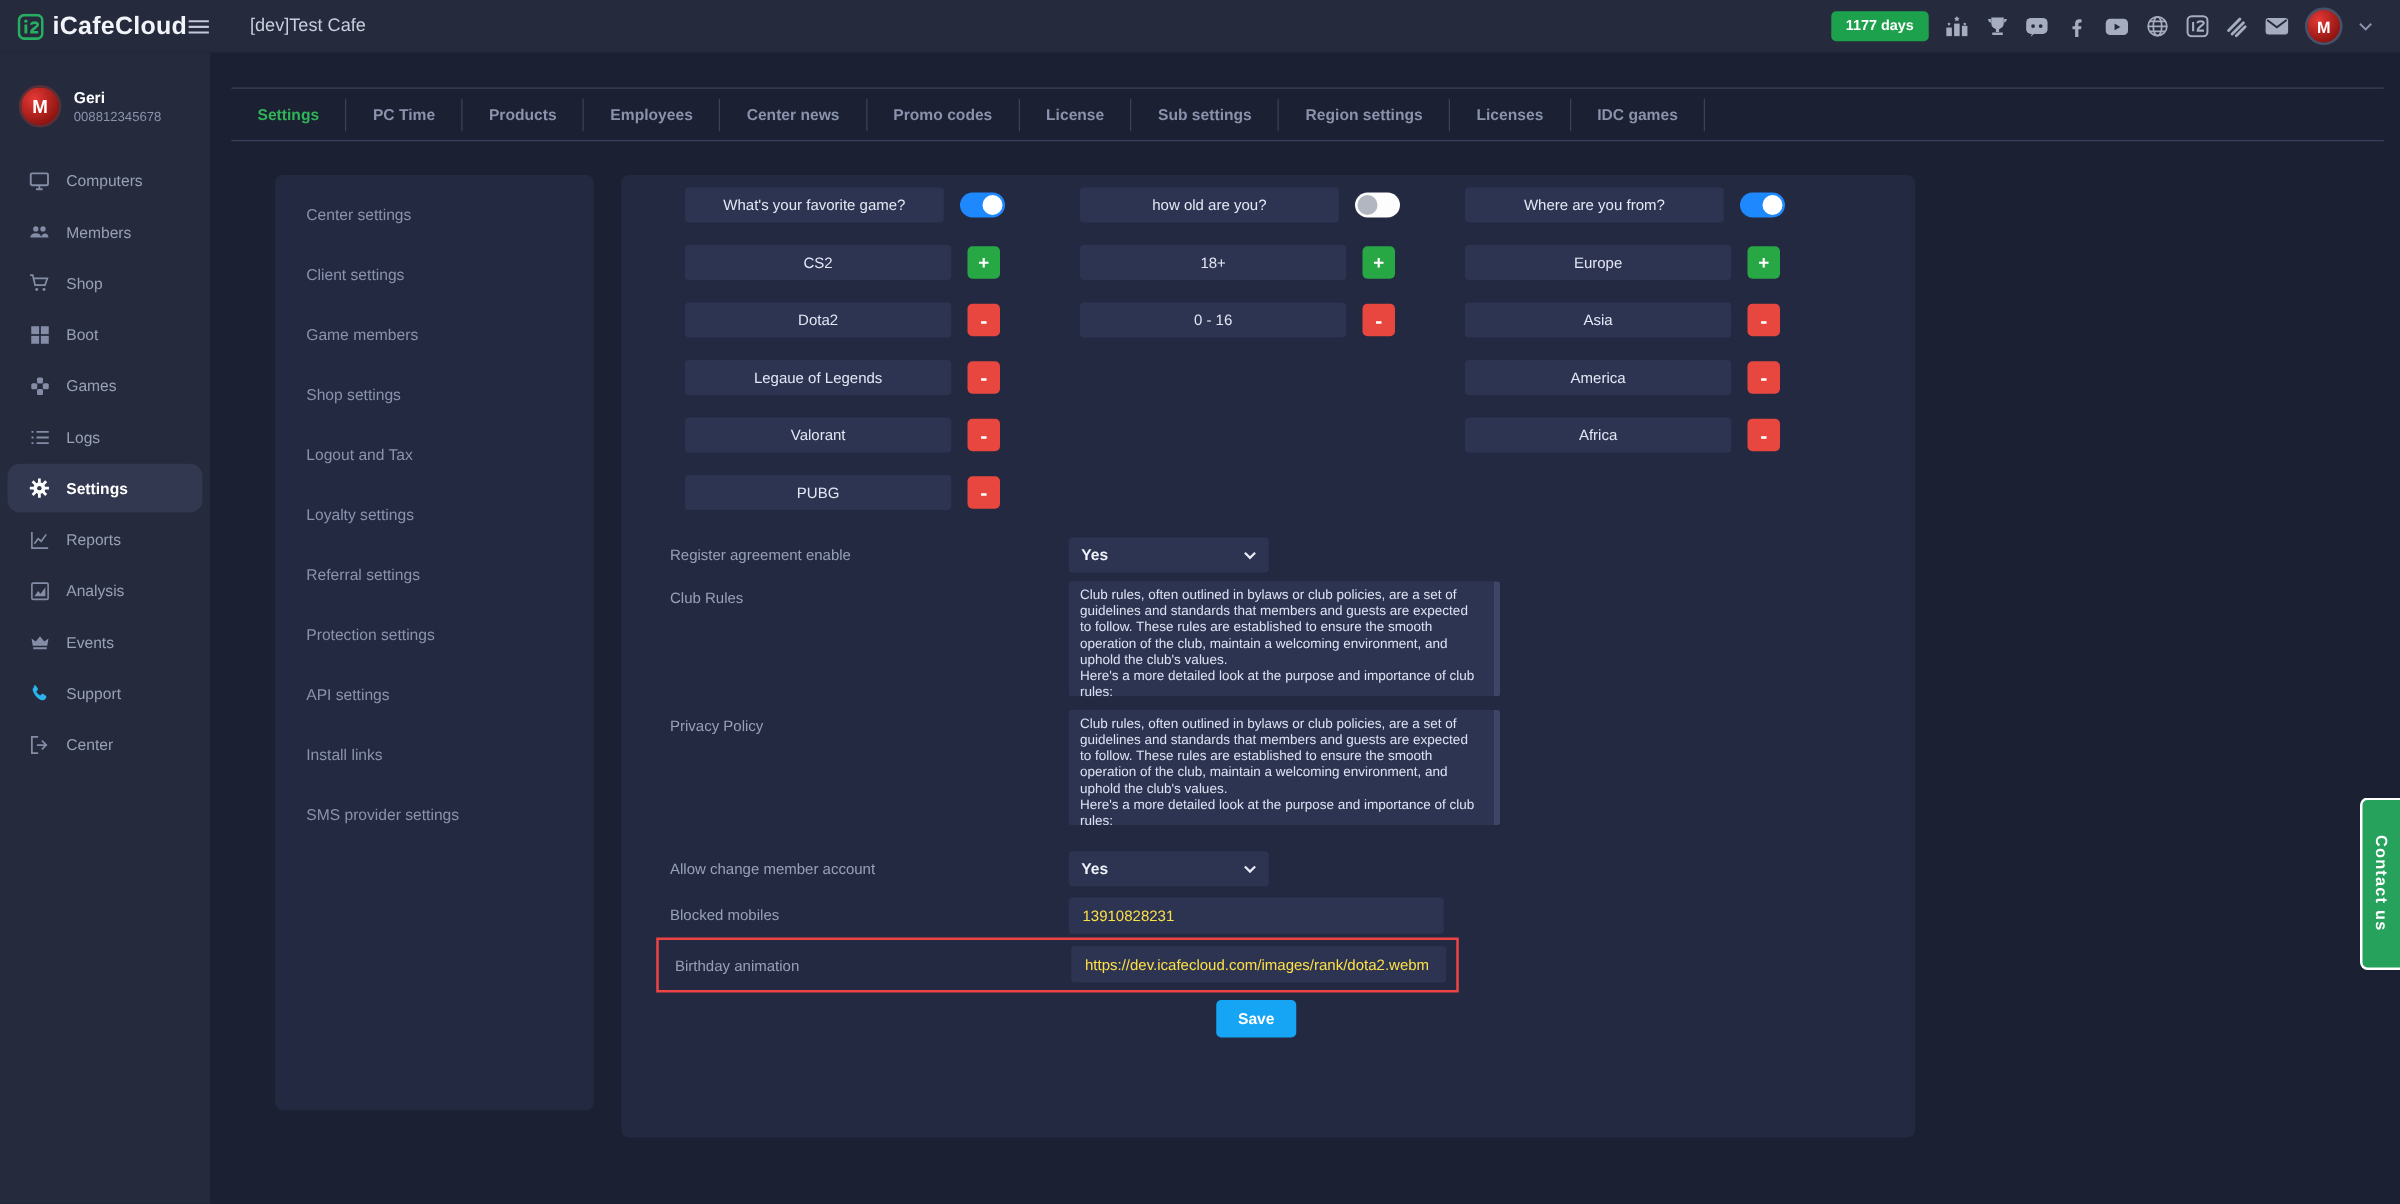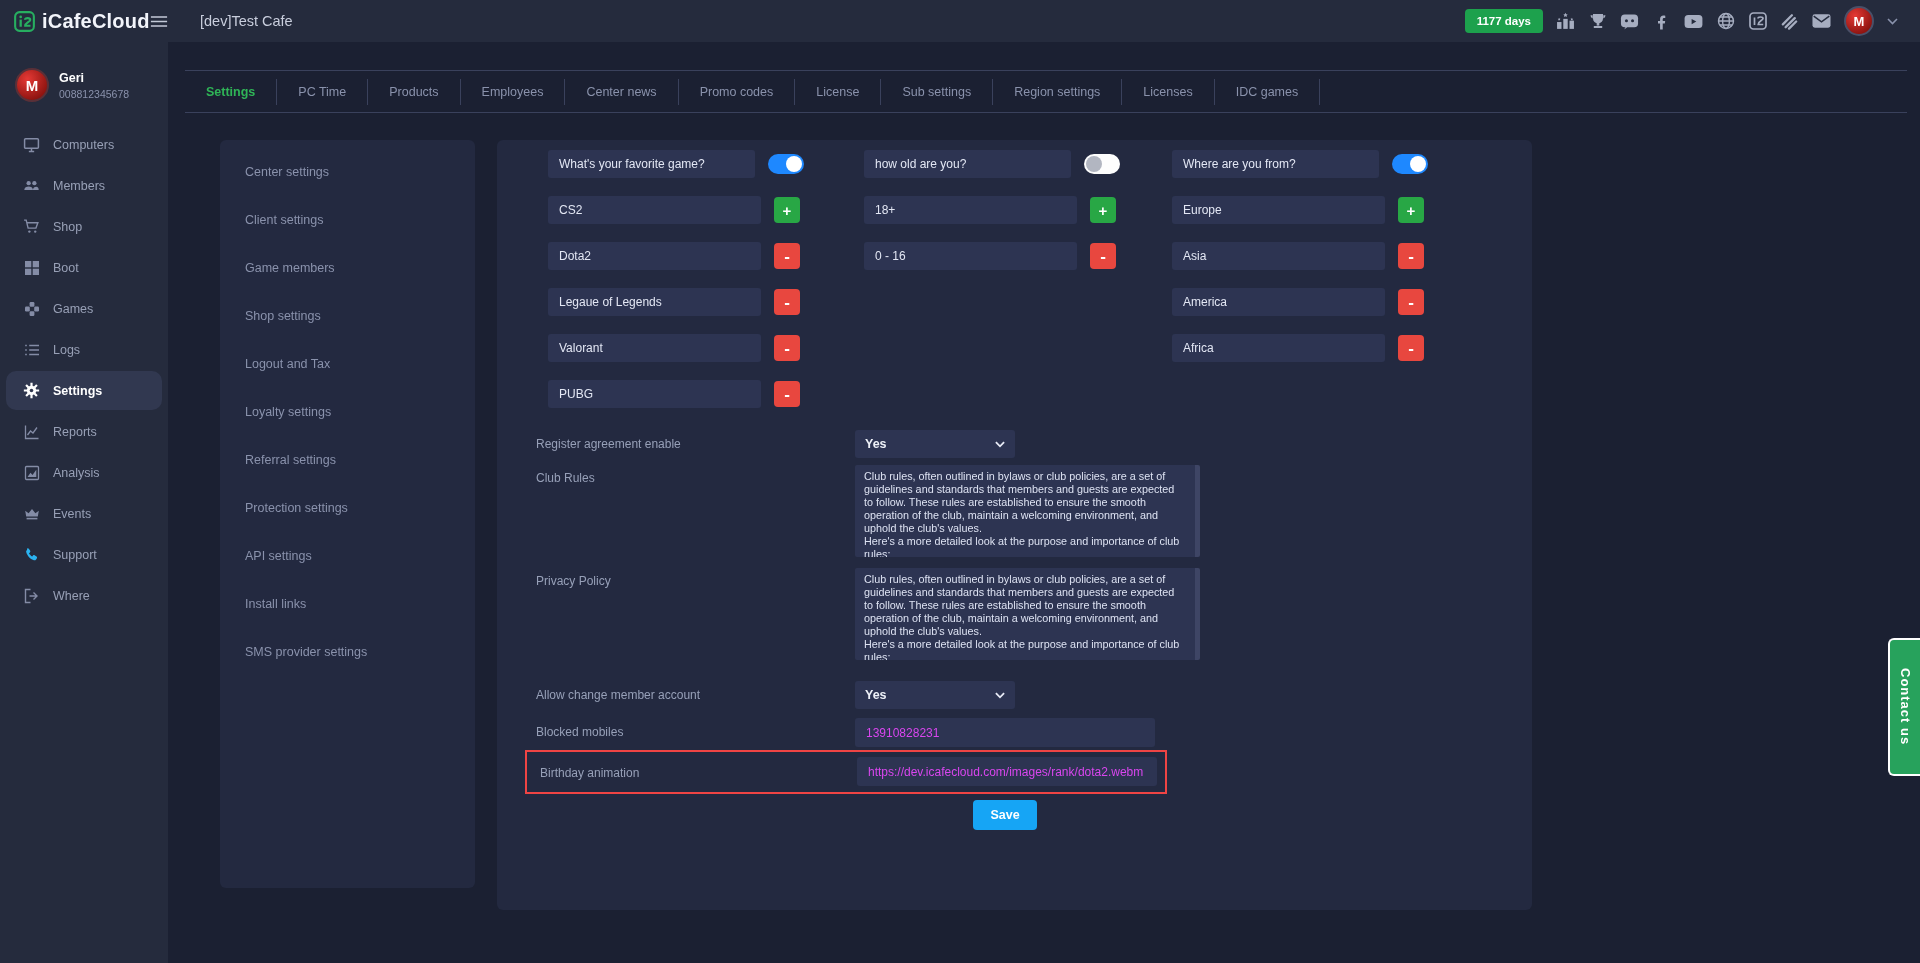--- a/index.html
+++ b/index.html
@@ -27,50 +27,50 @@
   .menu { margin-top:22px; }
   .menu-item { position:relative; height:41px; display:flex; align-items:center; padding-left:23px; cursor:pointer; color:#98a0b6; font-size:12.5px; }
   .menu-item .mi-icon { width:17px; height:17px; margin-right:13px; color:#848ca6; display:flex; align-items:center; justify-content:center; }
   .menu-item.active { color:#fff; font-weight:bold; }
   .menu-item.active::before { content:""; position:absolute; left:6px; right:6px; top:1px; bottom:1px; background:#313850; border-radius:10px; }
   .menu-item > * { position:relative; }
   .mi-icon.blue { color:#2bb3f0; }
 
   
   .tabbar { position:absolute; left:185px; top:70px; width:1722px; height:43px; border-top:1px solid #3a415c; border-bottom:1px solid #3a415c; display:flex; align-items:center; }
-  .tab { padding:0 21px; font-size:12.5px; color:#8a92ac; cursor:pointer; white-space:nowrap; }
+  .tab { padding:0 21px; font-size:12.5px; color:#8a92ac; cursor:pointer; white-space:nowrap;font-weight:bold; }
   .tab.active { color:#2fb457; font-weight:bold; }
   .tab-sep { width:1px; height:26px; background:#3a415c; }
 
   
   .settings-nav { position:absolute; left:220px; top:140px; width:255px; height:748px; background:#232940; border-radius:6px; padding-top:8px; }
   .snav-item { height:48px; display:flex; align-items:center; padding-left:25px; font-size:12.5px; color:#8a92ac; cursor:pointer; }
   .snav-item.active { color:#fff; font-weight:bold; }
 
   
   .card { position:absolute; left:497px; top:140px; width:1035px; height:770px; background:#232940; border-radius:6px; }
 
   .qcol { position:absolute; top:10px; width:256px; }
   .qcol.c1 { left:51px; } .qcol.c2 { left:367px; } .qcol.c3 { left:675px; }
   .qrow { display:flex; align-items:center; height:28px; margin-bottom:18px; }
-  .tinput { width:213px; height:28px; background:#2d3452; border:none; border-radius:3px; color:#e3e7f4; font-size:12px; padding:0 11px; font-family:inherit; outline:none; }
+  .tinput { width:213px; height:28px; background:#2d3452; border:none; border-radius:3px; color:#e3e7f4; font-size:12px; padding:0 11px; font-family:inherit; outline:none;text-align:center; }
   .sq-btn { width:26px; height:26px; margin-left:13px; border:none; border-radius:4px; color:#fff; font-size:15px; font-weight:bold; line-height:1; cursor:pointer; display:flex; align-items:center; justify-content:center; }
   .sq-btn.add { background:#28a745; }
   .sq-btn.remove { background:#e8473f; font-size:17px; }
   .toggle { width:36px; height:20px; border-radius:10px; margin-left:13px; position:relative; cursor:pointer; flex:none; }
   .toggle.on { background:#1e88ff; }
   .toggle.on::after { content:""; position:absolute; right:2px; top:2px; width:16px; height:16px; border-radius:50%; background:#fff; }
   .toggle.off { background:#fdfdfd; }
   .toggle.off::after { content:""; position:absolute; left:2px; top:2px; width:16px; height:16px; border-radius:50%; background:#b2b6c1; }
 
   .form-label { position:absolute; left:39px; color:#97a0b8; font-size:12px; }
   .sel { position:absolute; left:358px; width:160px; height:28px; background:#2d3452; border-radius:3px; display:flex; align-items:center; padding:0 10px; color:#eef1f8; font-size:12.5px; font-weight:bold; cursor:pointer; }
   .sel .sel-chev { margin-left:auto; display:flex; color:#e8ebf6; }
   .txta { position:absolute; left:358px; width:345px; height:92px; background:#2d3452; border:none; border-right:5px solid #3e4565; border-radius:2px; color:#dde2f2; font-size:10.8px; line-height:13px; padding:5px 9px; font-family:inherit; resize:none; overflow:hidden; outline:none; }
-  .winput { position:absolute; left:358px; width:300px; height:29px; background:#2d3452; border:none; border-radius:3px; color:#d946ef; font-size:12px; padding:0 11px; font-family:inherit; outline:none; }
+  .winput { position:absolute; left:358px; width:300px; height:29px; background:#2d3452; border:none; border-radius:3px; color:#fde047; font-size:12px; padding:0 11px; font-family:inherit; outline:none; }
 
   .red-box { position:absolute; left:28px; top:610px; width:642px; height:44px; border:2px solid #ef4444; }
   .red-box .form-label { left:13px; top:14px; }
   .red-box .winput { left:330px; top:5px; }
 
   .save-btn { position:absolute; left:476px; top:660px; width:64px; height:30px; background:#16a5f5; border:none; border-radius:4px; color:#fff; font-size:12.5px; font-weight:bold; cursor:pointer; }
 
   
   .contact-tab { position:absolute; right:0; top:638px; width:32px; height:138px; background:#27a25c; border:2px solid #fff; border-right:none; border-radius:6px 0 0 6px; display:flex; align-items:center; justify-content:center; cursor:pointer; }
   .contact-tab span { writing-mode:vertical-rl; color:#fff; font-size:13px; font-weight:bold; letter-spacing:1px; }
@@ -286,21 +286,21 @@
         </span>
       <span>Support</span>
     </div>
     <div class="menu-item">
       <span class="mi-icon">
           <svg width="16" height="16" viewBox="0 0 16 16" fill="none" stroke="currentColor" stroke-width="1.4">
             <path d="M6.5 1.5h-5v13h5"></path>
             <path d="M9.5 4.5L13 8l-3.5 3.5M5.5 8H13"></path>
           </svg>
         </span>
-      <span>Where</span>
+      <span>Center</span>
     </div>
   </div>
 </div>
 
 <div class="tabbar">
   <span class="tab active">Settings</span>
     <span class="tab-sep"></span>
   <span class="tab">PC Time</span>
     <span class="tab-sep"></span>
   <span class="tab">Products</span>

